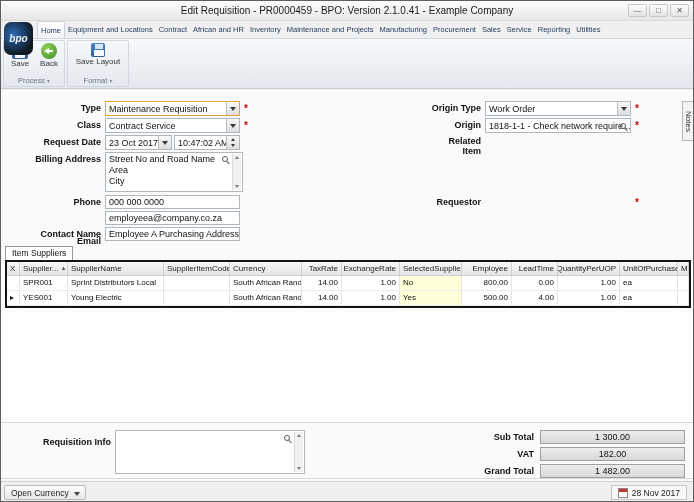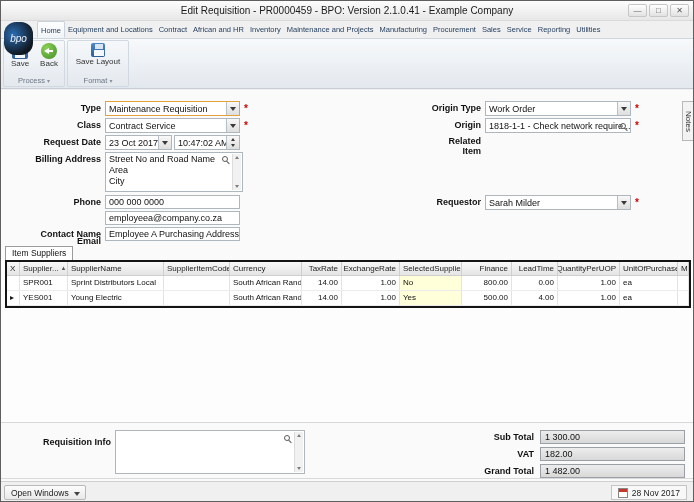--- a/index.html
+++ b/index.html
@@ -15,22 +15,22 @@
     border:1px solid #c6c6c6; background:linear-gradient(#ffffff,#e2e2e2); border-radius:2px; }
 
   
   .tabstrip { position:absolute; top:20px; left:0; right:0; height:18px; background:#f0f0f0;
     border-bottom:1px solid #cdd5de; display:flex; padding-left:36px; }
   .rtab { font-size:7.5px; padding:0 3px; line-height:17px; color:#1e395b; white-space:nowrap; }
   .rtab.active { background:linear-gradient(#fdfefe,#f2f5f8); border:1px solid #c9d1da; border-bottom:1px solid #f2f5f8;
     border-radius:2px 2px 0 0; }
 
   .app-logo { position:absolute; left:3px; top:21px; width:29px; height:33px; z-index:5;
-    background:radial-gradient(circle at 32% 38%, #2a6db5 0%, #101821 72%); border-radius:12px;
-    color:#eef3f9; font-size:10px; font-style:italic; font-weight:normal;
+    background:radial-gradient(circle at 32% 38%, #2a6db5 0%, #101821 72%); border-radius:7px;
+    color:#eef3f9; font-size:10px; font-style:italic; font-weight:bold;
     display:flex; align-items:center; justify-content:center; }
 
   
   .ribbon { position:absolute; top:38px; left:0; right:0; height:50px;
     background:linear-gradient(#f7f9fb,#e3e8ee); border-bottom:1px solid #c6cdd5; }
   .rgroup { position:absolute; top:1px; bottom:1px; border:1px solid #d1d8e0; border-radius:2px; background:transparent; }
   .rgroup.process { left:2px; width:62px; }
   .rgroup.format  { left:66px; width:62px; }
   .rbtn { position:absolute; top:2px; width:28px; text-align:center; font-size:8px; color:#333; cursor:default; }
   .rbtn.wide { width:56px; left:2px; }
@@ -97,21 +97,21 @@
     overflow:hidden; white-space:nowrap; color:#111; }
   .gcell.r { text-align:right; justify-content:flex-end; }
   .gcell.hl { background:#ffffd9; }
   .sort { font-size:6px; margin-left:2px; color:#555; }
 
   
   .totals { position:absolute; left:420px; top:429px; width:264px; }
   .total-row { display:flex; height:14px; margin-bottom:3px; align-items:center; }
   .tlabel { flex:1; text-align:right; padding-right:6px; font-size:9px; font-weight:bold; color:#111; }
   .tval { width:145px; height:14px; border:1px solid #9aa0a6; background:linear-gradient(#ededed,#d8d8d8);
-    font-size:9px; line-height:12px; text-align:left; padding:0 4px; color:#111; }
+    font-size:9px; line-height:12px; text-align:center; padding:0 4px; color:#111; }
 
   
   .statusbar { position:absolute; left:0; right:0; top:480px; height:21px; background:#f0f0f0; border-top:1px solid #cfcfcf; }
   .openwin { position:absolute; left:3px; top:3px; height:15px; line-height:14px; padding:0 16px 0 6px;
     border:1px solid #b9b9b9; border-radius:2px; background:linear-gradient(#fcfcfc,#e9e9e9); font-size:8.5px; color:#222; }
   .openwin::after { content:""; position:absolute; right:5px; top:6px;
     border-left:3px solid transparent; border-right:3px solid transparent; border-top:4px solid #444; }
   .datebox { position:absolute; right:6px; top:3px; height:15px; display:flex; align-items:center; gap:4px;
     padding:0 6px; border:1px solid #c5c5c5; background:#f8f8f8; font-size:8.5px; color:#222; }
   .cal-icon { display:inline-block; width:10px; height:10px; border:1px solid #888; background:#fff; position:relative; }
@@ -240,42 +240,36 @@
   <div class="flabel" style="left:400px;top:119px;width:80px;">Origin</div>
   <div class="field" style="left:484px;top:117px;width:146px;">
     <span class="val" style="padding-right:14px;">1818-1-1 - Check network require...</span>
     <span class="magnifier" style="right:4px;top:4px;"></span>
   </div>
   <span class="req" style="left:634px;top:117px;">*</span>
 
   <div class="flabel" style="left:432px;top:135px;width:48px;">Related Item</div>
 
   <div class="flabel" style="left:400px;top:196px;width:80px;">Requestor</div>
-  <div class="field combo" style="left:484px;top:194px;width:146px;">
-    <span class="val">Sarah Milder</span>
-    <span class="combo-btn">
-        <span class="tri-down"></span>
-      </span>
-  </div>
   <span class="req" style="left:634px;top:194px;">*</span>
 
   <div class="notes-tab">Notes</div>
 
   <div class="grid-tab">Item Suppliers</div>
   <div class="grid">
     <div class="ghead">
         <div class="gcell" style="width: 13px;">X</div>
         <div class="gcell" style="width: 48px;">Supplier...<span class="sort">▲</span></div>
         <div class="gcell" style="width: 96px;">SupplierName</div>
         <div class="gcell" style="width: 66px;">SupplierItemCode</div>
         <div class="gcell" style="width: 72px;">Currency</div>
         <div class="gcell r" style="width: 40px;">TaxRate</div>
         <div class="gcell r" style="width: 58px;">ExchangeRate</div>
         <div class="gcell" style="width: 62px;">SelectedSupplier</div>
-        <div class="gcell r" style="width: 50px;">Finance</div>
+        <div class="gcell r" style="width: 50px;">Employee</div>
         <div class="gcell r" style="width: 46px;">LeadTime</div>
         <div class="gcell r" style="width: 62px;">QuantityPerUOP</div>
         <div class="gcell" style="width: 58px;">UnitOfPurchase</div>
         <div class="gcell" style="width: 11px;">Mi</div>
       </div>
     <div class="gbody">
         <div class="grow">
           <div class="gcell" style="width: 13px;"></div>
           <div class="gcell" style="width: 48px;">SPR001</div>
           <div class="gcell" style="width: 96px;">Sprint Distributors Local</div>
@@ -325,20 +319,20 @@
         <div class="tval">182.00</div>
       </div>
       <div class="total-row">
         <div class="tlabel">Grand Total</div>
         <div class="tval">1 482.00</div>
       </div>
     </div>
   <div class="hline" style="top:477px;"></div>
 
   <div class="statusbar">
-    <div class="openwin">Open Windows</div>
+    <div class="openwin">Open Currency</div>
     <div class="datebox">
       <span class="cal-icon"></span>
       <span>28 Nov 2017</span>
     </div>
   </div>
 
 </div>
 
 </body></html>

